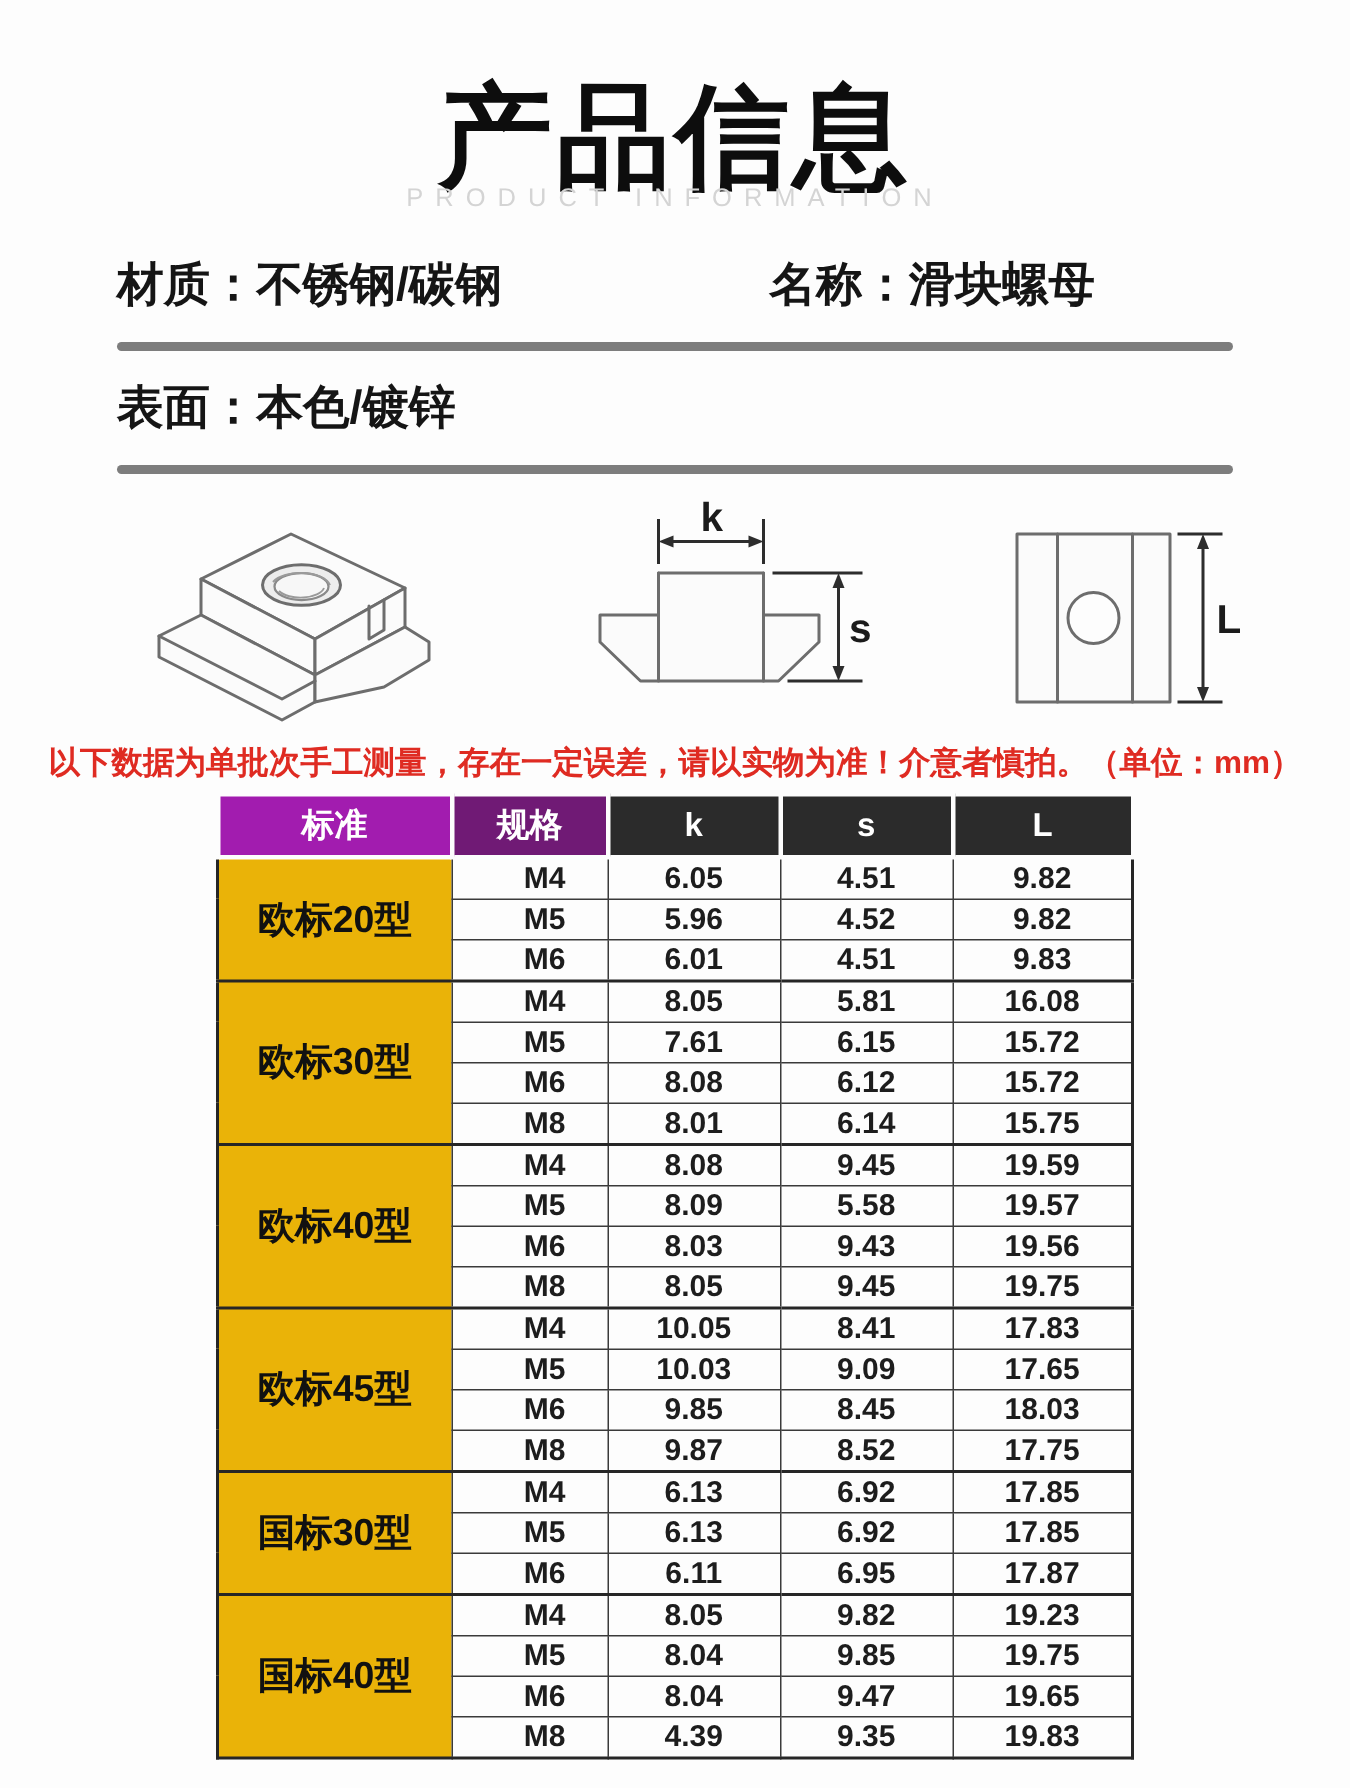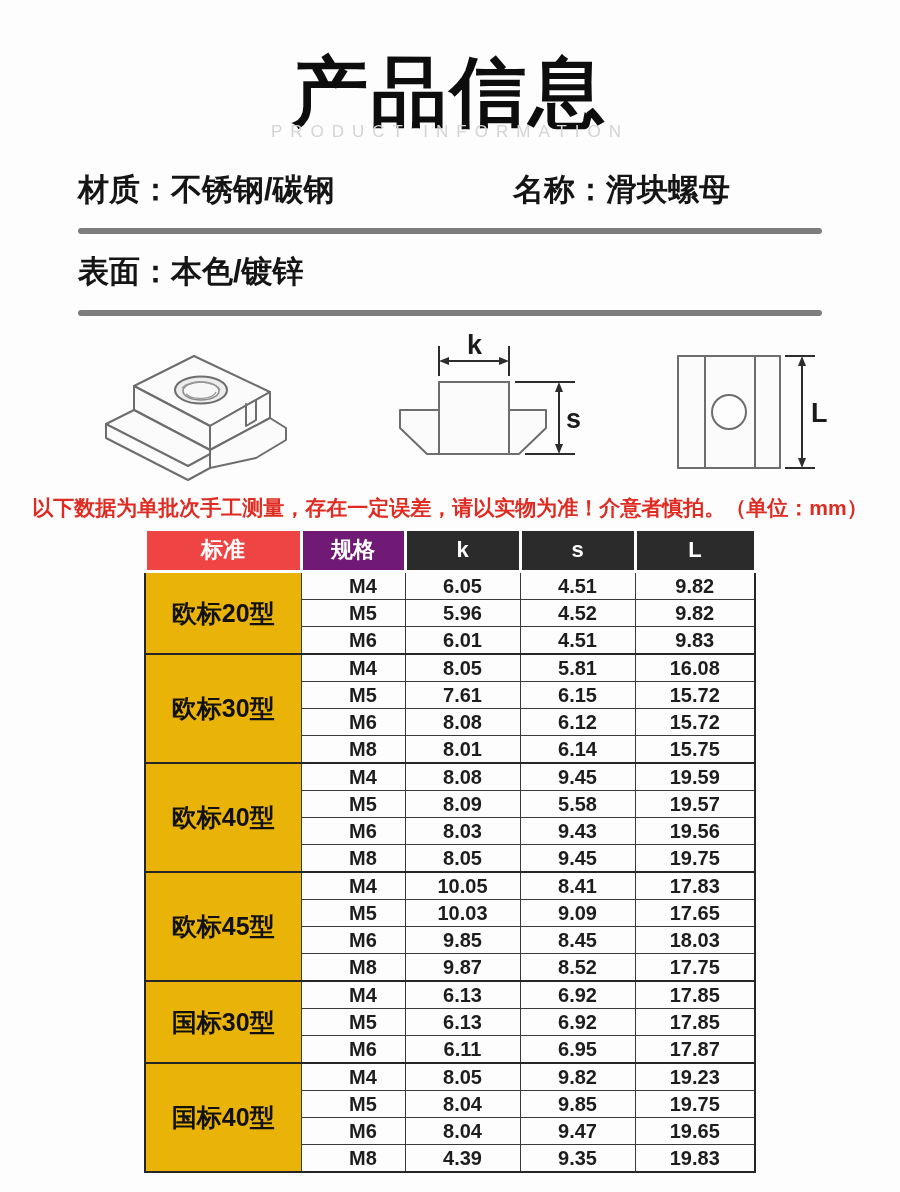--- a/index.html
+++ b/index.html
@@ -177,21 +177,21 @@
   <table class="spec">
     <colgroup>
       <col style="width:156px">
         <col style="width:104px">
         <col style="width:115px">
         <col style="width:115px">
         <col style="width:120px">
     </colgroup>
     <thead>
       <tr>
-        <th style="background: #ef4444;">标准</th>
+        <th style="background: #a21caf;">标准</th>
         <th style="background: #701a75;">规格</th>
         <th style="background: rgb(43, 43, 43);">k</th>
         <th style="background: rgb(43, 43, 43);">s</th>
         <th style="background: rgb(43, 43, 43);">L</th>
       </tr>
     </thead>
     <tbody>
         <tr class="group-start">
           <td class="std-cell" rowspan="3">欧标20型</td>
           <td class="spec-cell">M4</td>

